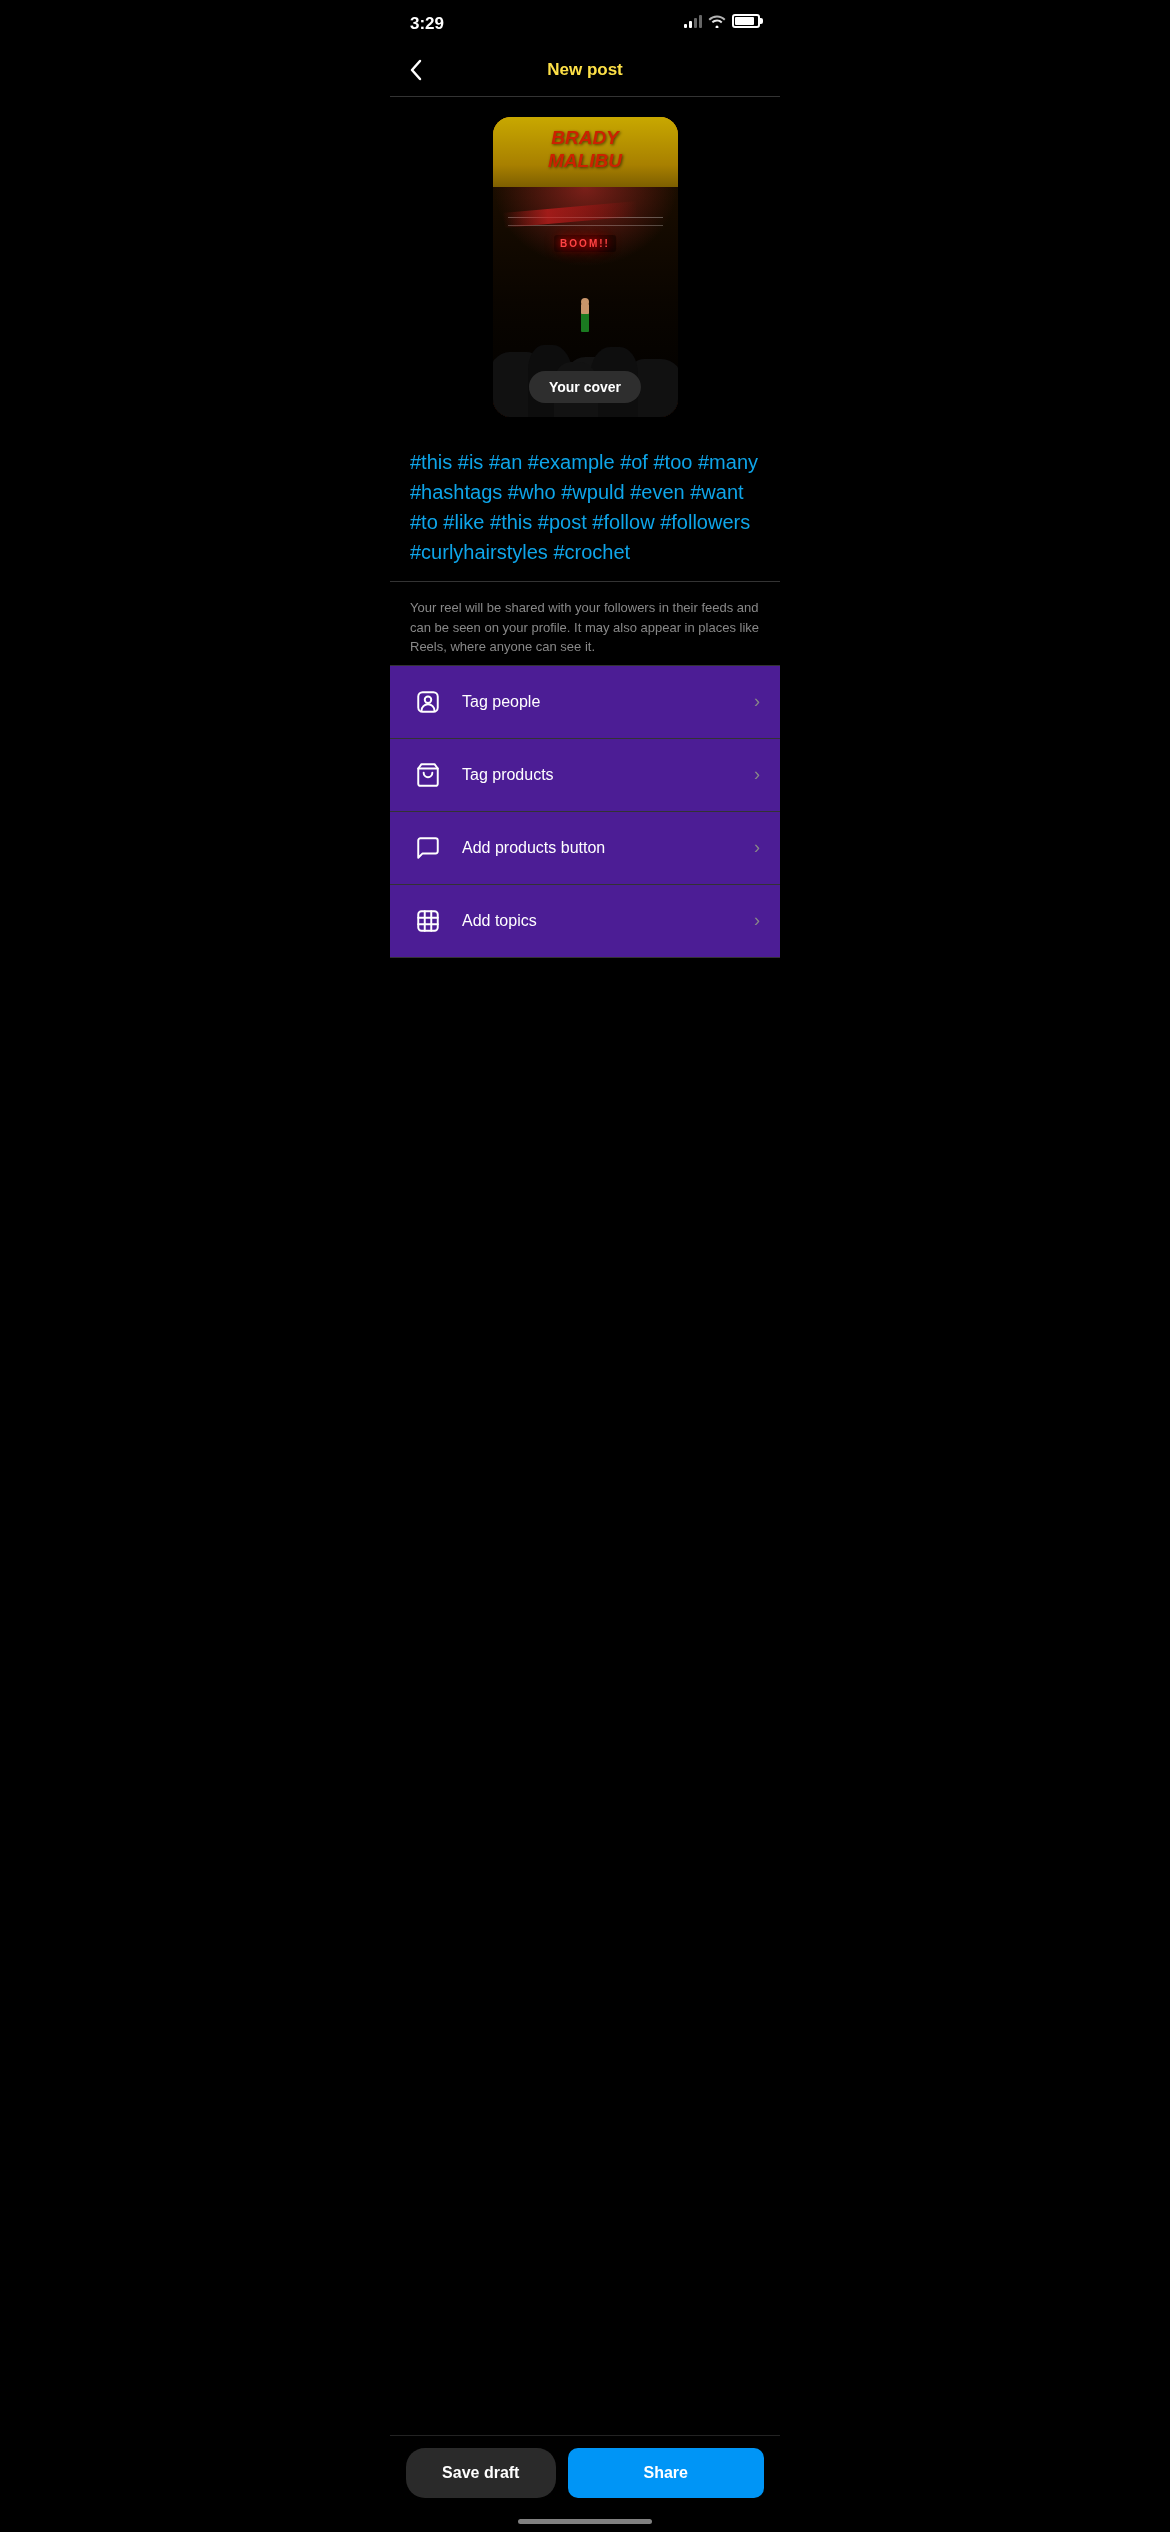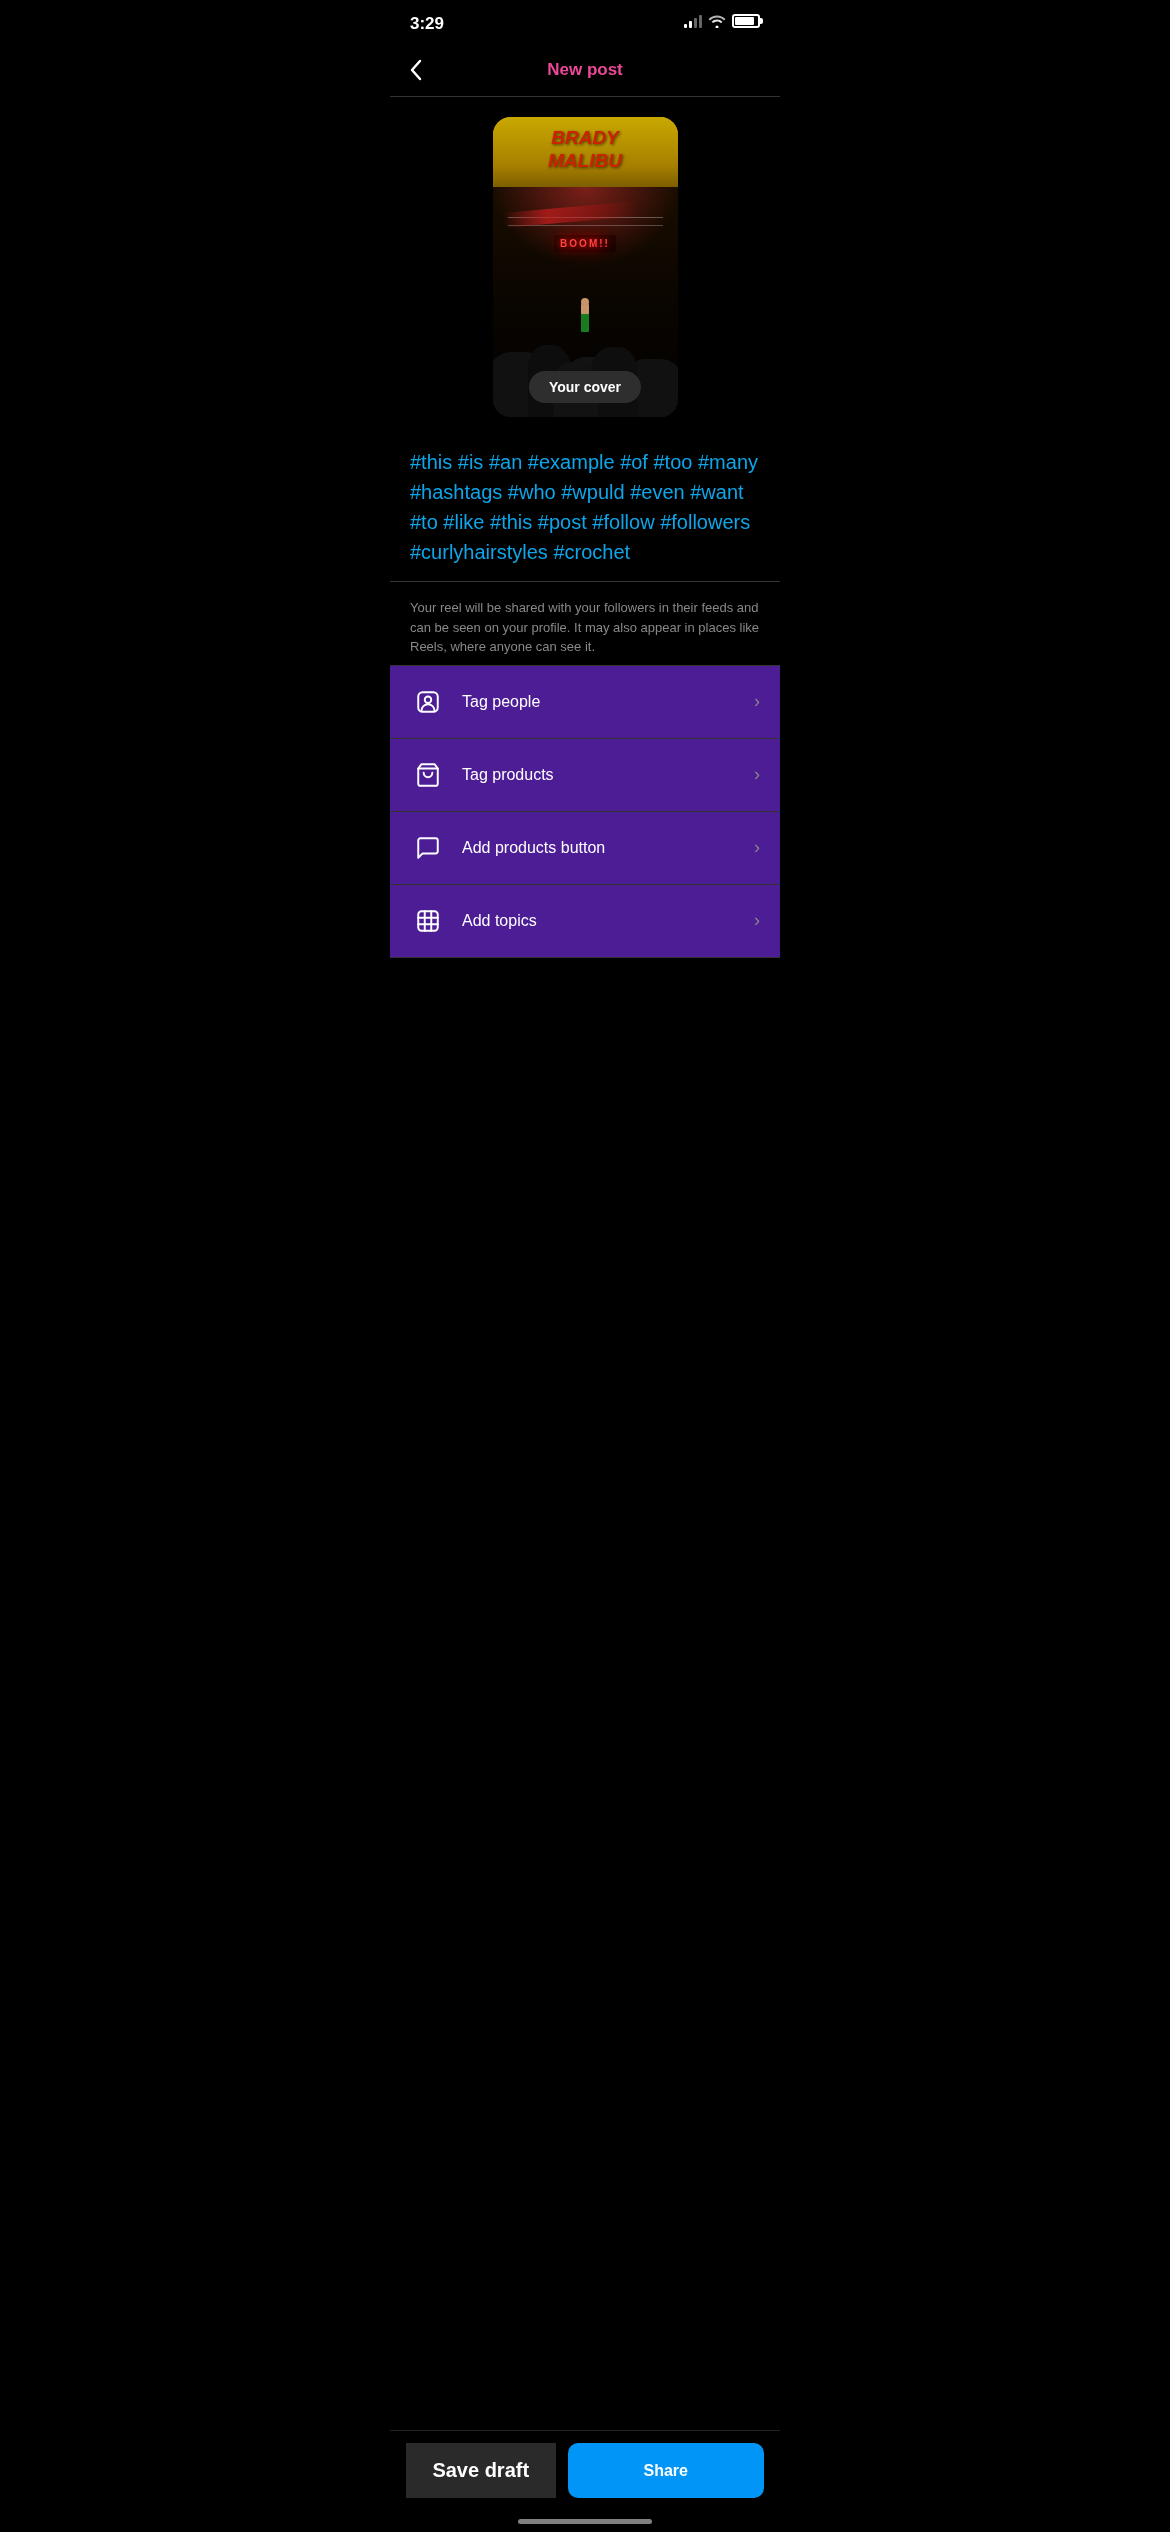--- a/index.html
+++ b/index.html
@@ -112,21 +112,21 @@
       font-size: 22px;
       cursor: pointer;
       display: flex;
       align-items: center;
       padding: 4px;
     }
 
     .header-title {
       font-size: 17px;
       font-weight: 700;
-      color: #ec4899;
+      color: #fde047;
     }
 
     
     .cover-section {
       display: flex;
       justify-content: center;
       padding: 20px 0 16px;
       background: #000;
     }
 
@@ -253,23 +253,23 @@
       padding: 12px 16px 34px;
       background: #000;
       border-top: 0.5px solid #222;
     }
 
     .save-draft-btn {
       flex: 1;
       background: #2a2a2a;
       color: #fff;
       border: none;
-      border-radius: 0;
+      border-radius: 19px;
       padding: 16px;
-      font-size: 20px;
+      font-size: 16px;
       font-weight: 600;
       cursor: pointer;
     }
 
     .share-btn {
       flex: 1.4;
       background: #0095f6;
       color: #fff;
       border: none;
       border-radius: 10px;

